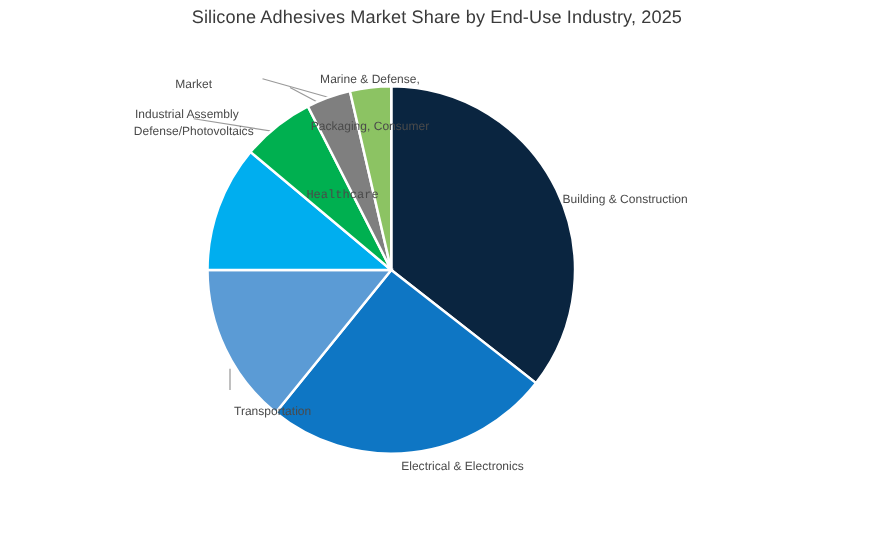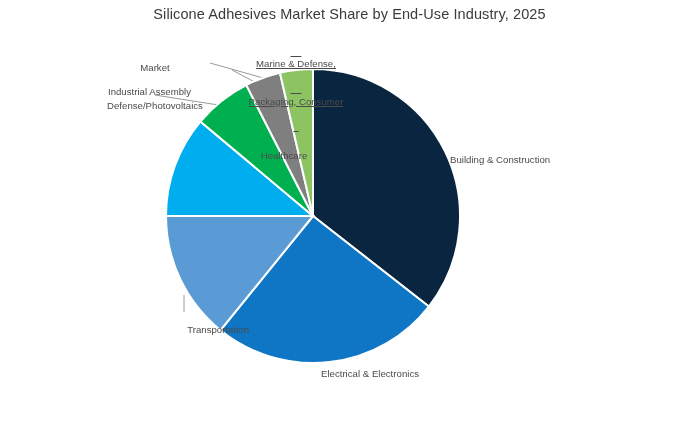--- a/index.html
+++ b/index.html
@@ -77,27 +77,27 @@
         <path d="M 313 216 L 279.93 72.77 A 147 147 0 0 1 313.00 69.00 Z" fill="#8cc363" stroke="#ffffff" stroke-width="2"></path>
       </g>
   </svg>
 
   <div class="pie-label lbl-right" style="left:450px; top:154px;">Building &amp; Construction</div>
 
   <div class="pie-label lbl-center" style="left:255px; top:368px; width:230px;">Electrical &amp; Electronics</div>
 
   <div class="pie-label lbl-left" style="left:0px; top:298px; width:213px;margin-top:26px;">Transportation</div>
 
-  <div class="pie-label lbl-center" style="left:244px; top:150px; width:80px;">Healthcare</div>
+  <div class="pie-label lbl-center" style="left:234px; top:150px; width:80px;font-family:Liberation Mono, monospace;">Healthcare</div>
 
   <div class="pie-label lbl-left" style="left:0px; top:86px; width:155px;">Industrial Assembly</div>
 
   <div class="pie-label lbl-center" style="left:95px; top:37px; width:120px;">
     <div>Market</div>
     <div>Defense/Photovoltaics</div>
   </div>
 
-  <div class="pie-label lbl-center" style="left:228px; top:33px; width:136px;text-decoration:underline;">
+  <div class="pie-label lbl-center" style="left:228px; top:33px; width:136px;">
     <div>Marine &amp; Defense,</div>
     <div>Packaging, Consumer</div>
   </div>
 
 </div>
 
 </body></html>

